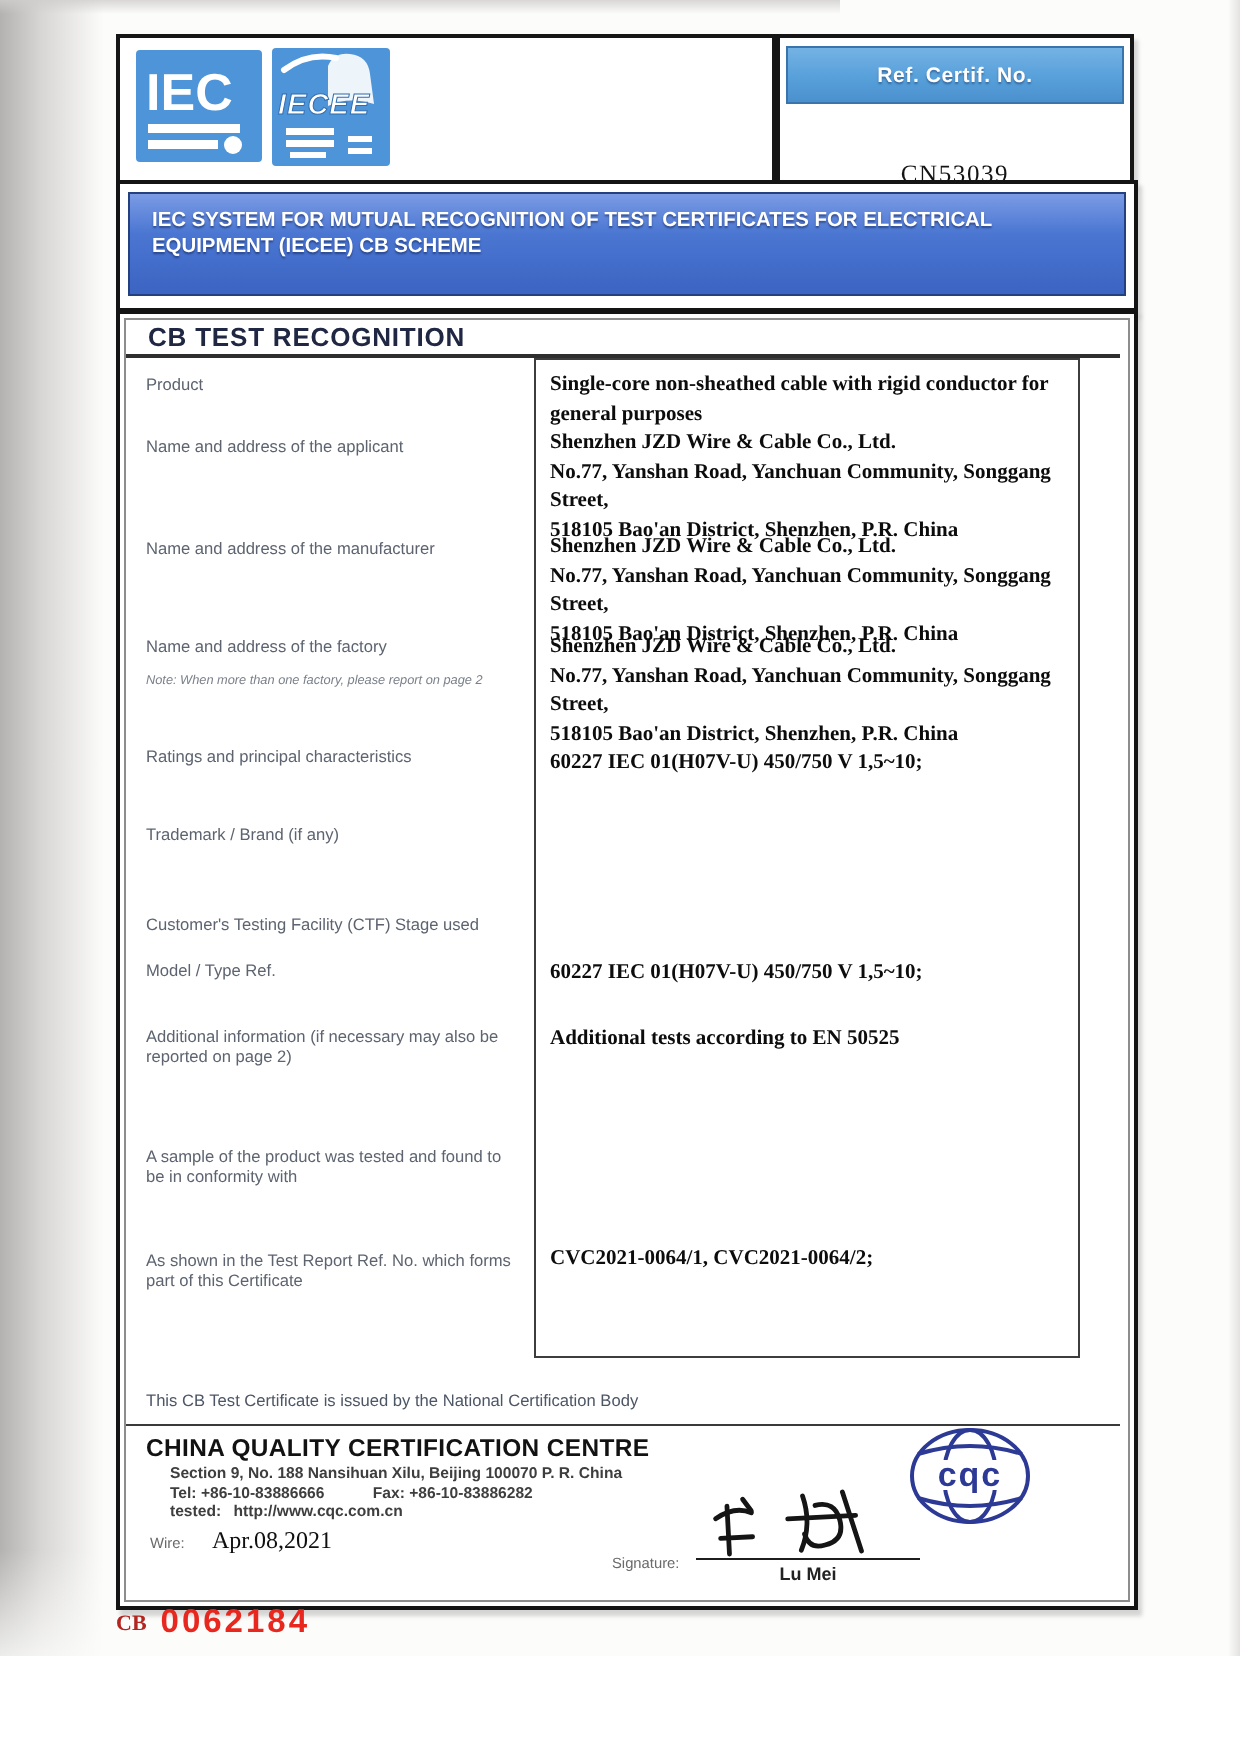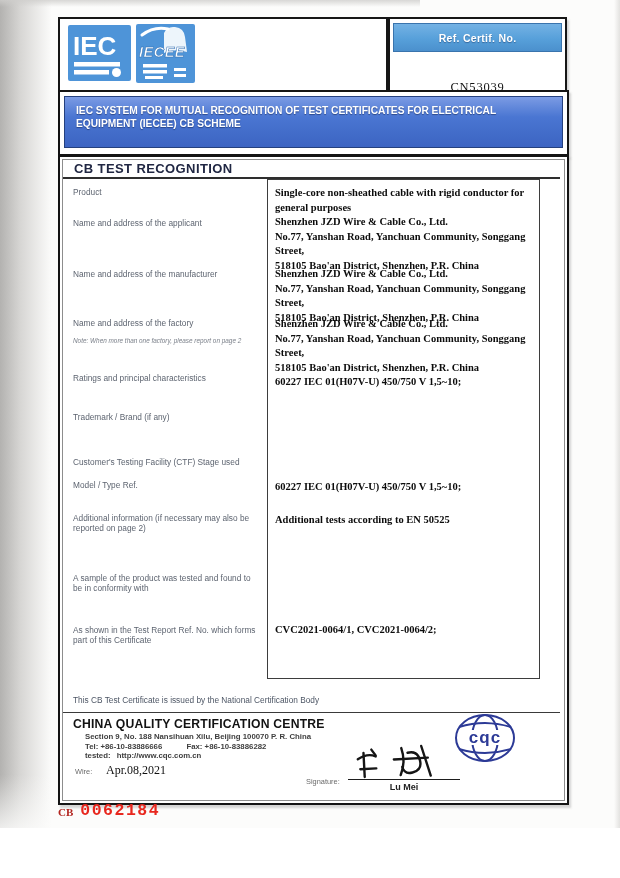--- a/index.html
+++ b/index.html
@@ -75,21 +75,21 @@
   .sig-lbl{position:absolute;left:246px;top:620px;font-size:7.4px;color:#6a6a6a;}
   .sig-ink{position:absolute;left:290px;top:586px;width:105px;height:38px;transform:rotate(-3deg);}
   .sig-line{position:absolute;left:288px;top:622px;width:112px;border-top:1.6px solid #1d1d1d;}
   .signer{position:absolute;left:288px;top:625px;width:112px;text-align:center;font-size:9px;
     font-weight:bold;color:#222;}
   .cqc-logo{position:absolute;left:394px;top:556px;width:62px;height:50px;}
   
   .cb-line{position:absolute;left:58px;top:803px;display:flex;align-items:flex-end;}
   .cb-prefix{font-family:"Liberation Serif",serif;font-size:11px;font-weight:bold;color:#b3251f;
     line-height:1;padding-bottom:2px;}
-  .cb-number{font-family:Liberation Mono, monospace;font-size:16.5px;font-weight:bold;
+  .cb-number{font-family:Liberation Sans, sans-serif;font-size:16.5px;font-weight:bold;
     color:#e8271e;letter-spacing:1.5px;line-height:1;margin-left:7px;}
   .qr{position:absolute;left:388px;top:829px;width:38px;height:38px;}
   .caption{position:absolute;left:432px;top:840px;font-size:14.5px;color:#1f1f1f;
     letter-spacing:1.5px;}
 </style>
 </head>
 <body>
 
 <div class="page">
 

